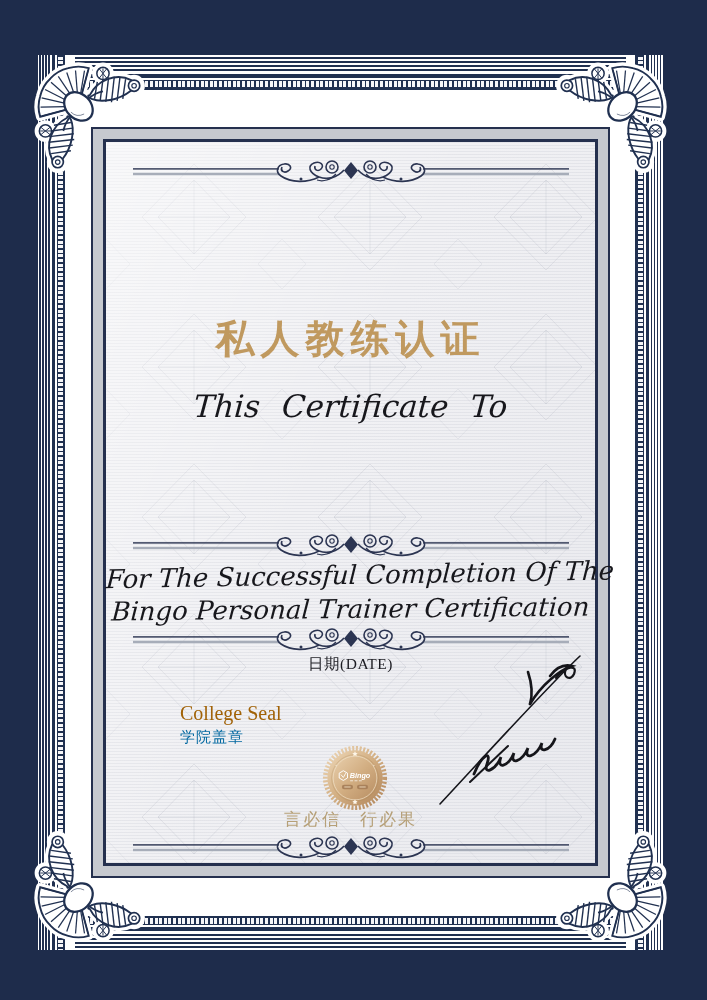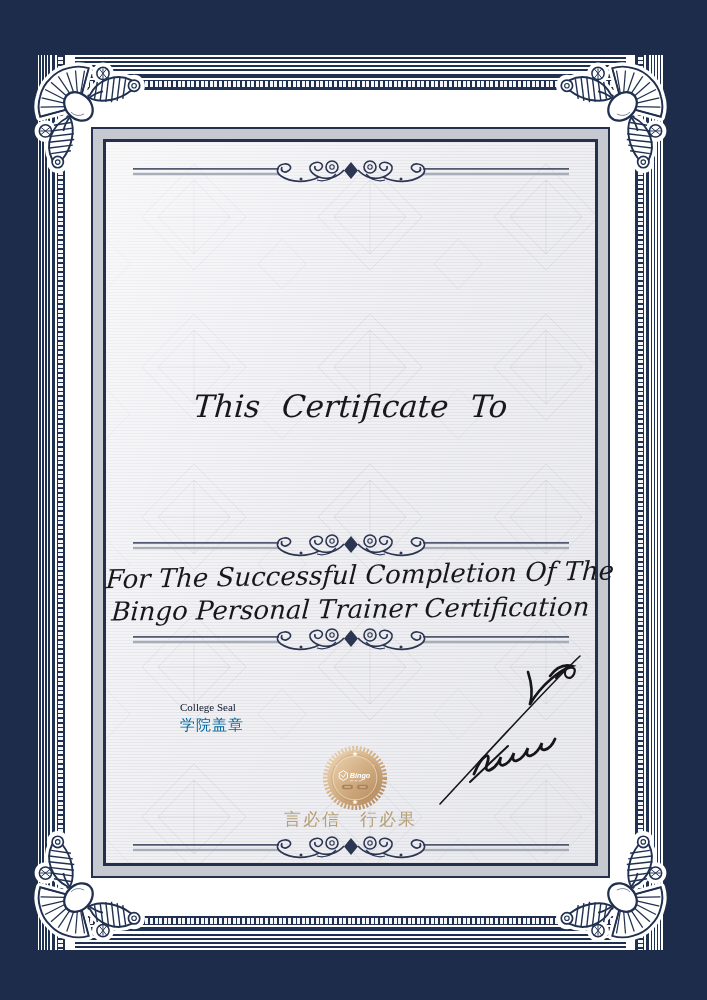--- a/index.html
+++ b/index.html
@@ -77,21 +77,21 @@
   .script{font-family:"DejaVu Serif",serif;font-style:italic;color:var(--ink);}
   .present-line{position:absolute;top:246px;left:0;right:0;text-align:center;
     font-size:31px;word-spacing:12px;transform:skewX(-4deg);}
   .comp1{position:absolute;top:418px;left:0;right:0;text-align:center;font-size:26px;
     transform:rotate(-1deg) skewX(-4deg);white-space:nowrap;}
   .comp2{position:absolute;top:452px;left:0;right:0;text-align:center;font-size:26px;
     transform:rotate(-0.6deg) skewX(-4deg);white-space:nowrap;}
   .date-line{position:absolute;top:512px;left:0;right:0;text-align:center;
     font-size:15.5px;color:#1c1c22;font-family:"Liberation Serif",serif;letter-spacing:.5px;}
   .label-block{position:absolute;top:558px;line-height:1.35;}
-  .label-block .en{font-family:"Liberation Serif",serif;font-size:11px;color:#0f172a;}
+  .label-block .en{font-family:"Liberation Serif",serif;font-size:20px;color:#a16207;}
   .label-block .cn{font-size:15px;color:#0369a1;letter-spacing:1px;}
   .college-block{left:74px;}
   .dean-block{left:268px;}
   .signature{position:absolute;left:326px;top:500px;width:156px;height:168px;}
   .seal{position:absolute;left:215px;top:602px;width:68px;height:68px;}
   .motto{position:absolute;top:666px;left:0;right:0;text-align:center;
     font-size:17px;color:var(--gold-soft);letter-spacing:2px;}
   .d1{top:14px;} .d2{top:388px;} .d3{top:482px;} .d4{top:690px;}
 </style>
 </head>
@@ -227,31 +227,33 @@
               <path d="M188,21 C176,27 160,27 150,20 C144,16 146,9 153,8 C159,7 162,12 157,15 C153,17.5 149,15 151,11"></path>
               <path d="M205,18 C200,24 192,26 186,24" stroke-width="1.2"></path>
             </g>
             <circle cx="170" cy="23" r="1.5" fill="#2c3552"></circle>
           </g>
           <use href="#divider-half" transform="translate(440,0) scale(-1,1)"></use>
           <path d="M220,6 L227,14.5 L220,23 L213,14.5 Z" fill="#2c3552"></path>
         </g>
       </svg>
 
+      <div class="cert-title">私人教练认证</div>
       <div class="script present-line">This Certificate To</div>
 
       <svg class="divider d2" viewBox="0 0 440 30">
           <use href="#divider-art"></use>
         </svg>
       <div class="script comp1">For The Successful Completion Of The</div>
       <div class="script comp2">Bingo Personal Trainer Certification</div>
       <svg class="divider d3" viewBox="0 0 440 30">
           <use href="#divider-art"></use>
         </svg>
 
+      <div class="date-line">日期(DATE)</div>
 
       <div class="label-block college-block">
         <div class="en">College Seal</div>
         <div class="cn">学院盖章</div>
       </div>
 
       <svg class="signature" viewBox="0 0 156 168">
         <g fill="none" stroke="#15151a" stroke-linecap="round">
           <path d="M8,162 C38,130 116,44 148,14" stroke-width="1.6"></path>
           <path d="M42,132 c8,-20 18,-24 13,-10 c-4,11 8,7 14,-7 c-5,13 7,10 13,-4 c-5,13 8,9 14,-5 c-5,13 8,9 14,-5 c-4,11 8,8 13,-4" stroke-width="2.8"></path>

